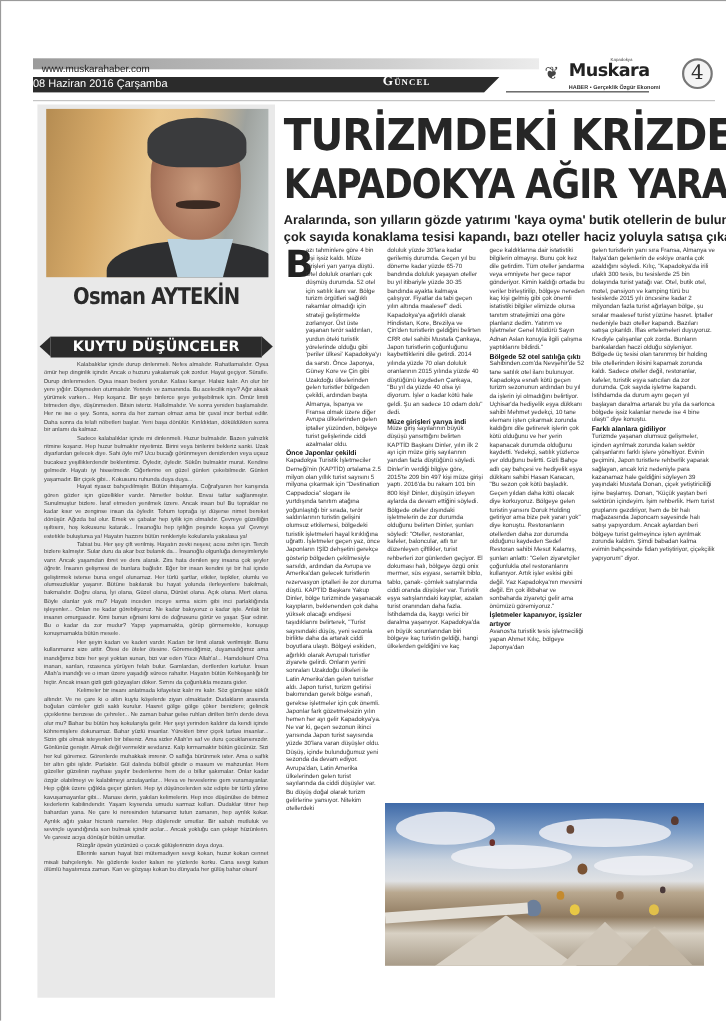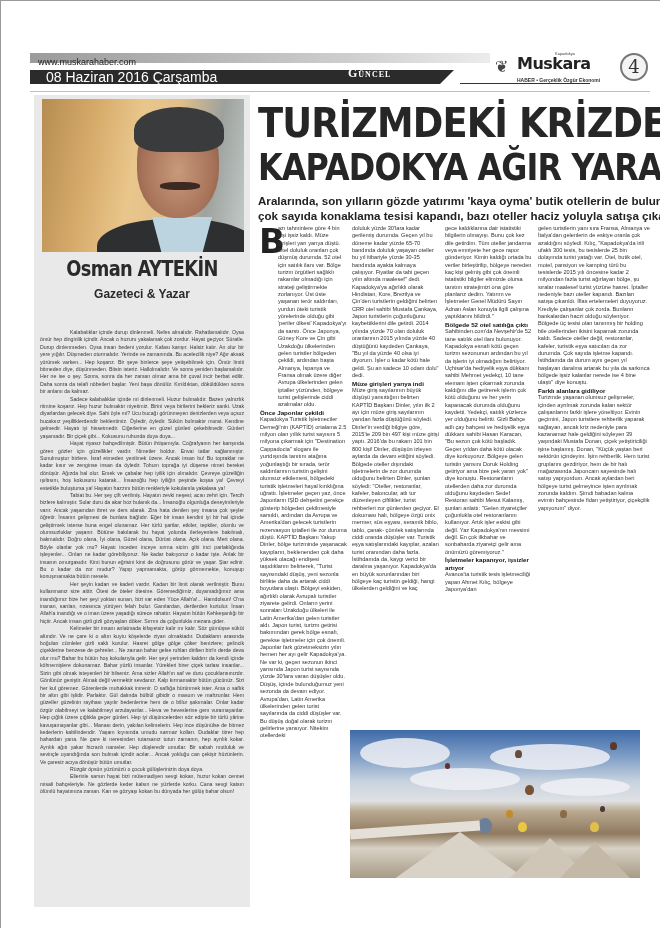--- a/index.html
+++ b/index.html
@@ -4,21 +4,21 @@
 <style>
   * { box-sizing: border-box; margin: 0; padding: 0; }
   html, body { width: 660px; height: 928px; background: #ffffff; overflow: hidden; }
   body { position: relative; font-family: "Liberation Sans", sans-serif; color: #1e1e1e; }
   .frame { position: absolute; left: 0; top: 0; width: 660px; height: 928px; border-left: 1px solid #9a9a9a; border-top: 1px solid #9a9a9a; }
 
   
   .header { position: absolute; left: 30px; top: 53px; width: 620px; height: 38px; }
   .hdr-bar { position: absolute; left: 0; top: 0; width: 460px; height: 10px; background: linear-gradient(to right,#9b9b9b,#cfcfcf 70%,#ececec); }
   .hdr-url { position: absolute; left: 8px; top: 4px; font-size: 9px; color: #222; }
-  .hdr-date { position: absolute; left: 0; top: 17px; width: 410px; height: 14px; background: #2b2b2b; color: #fff; font-size: 14px; line-height: 14px; padding-left: 16px; }
+  .hdr-date { position: absolute; left: 0; top: 17px; width: 410px; height: 14px; background: #2b2b2b; color: #fff; font-size: 10px; line-height: 14px; padding-left: 0; }
   .hdr-date::after { content:""; position:absolute; right:-14px; top:0; border-top:14px solid #2b2b2b; border-right:14px solid transparent; }
   .hdr-section { position: absolute; left: 318px; top: 13px; font-size: 12px; font-weight: bold; color: #fff; letter-spacing: 1px; font-variant: small-caps; font-family: Liberation Serif, serif; }
   .hdr-line { position: absolute; left: 430px; top: 30px; width: 130px; height: 1px; background: #333; }
   .logo { position: absolute; left: 465px; top: 0px; width: 110px; height: 30px; }
   .logo-swirl { position: absolute; left: 0; top: 4px; font-size: 16px; color: #444; }
   .logo-name { position: absolute; left: 22px; top: 1px; font-size: 16px; font-weight: bold; font-family: "DejaVu Sans", sans-serif; color: #222; letter-spacing: -0.5px; }
   .logo-sup { position: absolute; left: 60px; top: -2px; font-size: 4px; color:#444; }
   .logo-sub { position: absolute; left: 22px; top: 24px; font-size: 5px; font-weight: bold; color: #333; }
   .page-num { position: absolute; left: 590px; top: 0px; width: 28px; height: 28px; border: 2px solid #777; border-radius: 50%; font-family: "DejaVu Serif", serif; font-size: 18px; text-align: center; line-height: 24px; color: #333; background: #f4f4f4; }
   .hdr-rule { position: absolute; left: 0; top: 38px; width: 620px; height: 1px; background: #bfbfbf; }
@@ -86,21 +86,26 @@
 
 <div class="leftcol">
   <div class="photo">
     <div class="body"></div>
     <div class="shirt"></div>
     <div class="head"></div>
     <div class="hair"></div>
     <div class="stache"></div>
   </div>
   <div class="author">Osman AYTEKİN</div>
-  <div class="role">Gazeteci &amp; Yazar</div>
+  <div class="banner">
+    <div class="tipl"></div>
+    <div class="band"></div>
+    <div class="tipr"></div>
+    <div class="txt">KUYTU DÜŞÜNCELER</div>
+  </div>
   <div class="col-text">
     <p>Kalabalıklar içinde durup dinlenmeli. Nefes almalıdır. Rahatlamalıdır. Oysa ömür hep dinginlik içindir. Ancak o huzuru yakalamak çok zordur. Hayat geçiyor. Süratle. Durup dinlenmeden. Oysa insan bedeni yorulur. Kafası karışır. Halsiz kalır. An olur bir yere yığılır. Düşmeden oturmalıdır. Yerinde ve zamanında. Bu acelecilik niye? Ağır aksak yürümek varken... Hep koşarız. Bir şeye binlerce şeye yetişebilmek için. Ömür limiti bitmeden diye, düşünmeden. Bitsin isteriz. Hallolmalıdır. Ve sonra yeniden başlamalıdır. Her ne ise o şey. Sonra, sonra da her zaman olmaz ama bir çuval incir berbat edilir. Daha sonra da telafi nöbetleri başlar. Yeni başa dönülür. Kırıldıktan, döküldükten sonra bir anlamı da kalmaz.</p>
     <p>Sadece kalabalıklar içinde mi dinlenmeli. Huzur bulmalıdır. Bazen yalnızlık ritmine koşarız. Hep huzur bulmaktır niyetimiz. Birini veya birilerini bekleriz sanki. Uzak diyarlardan gelecek diye. Sahi öyle mi? Ucu bucağı görünmeyen denizlerden veya uçsuz bucaksız yeşilliklerdendir beklentimiz. Öyledir, öyledir. Sükûn bulmaktır murat. Kendine gelmedir. Hayatı iyi hissetmedir. Ciğerlerine en güzel günleri çekebilmedir. Günleri yaşamadır. Bir çiçek gibi... Kokusunu ruhunda duya duya...</p>
     <p>Hayat riyasız bahçedilmiştir. Bütün ihtişamıyla. Coğrafyanın her karışında gören gözler için güzellikler vardır. Nimetler boldur. Envai tatlar sağlanmıştır. Sunulmuştur bizlere. İsraf etmeden yenilmek üzere. Ancak insan bu! Bu topraklar ne kadar kısır ve zenginse insan da öyledir. Tohum toprağa iyi düşerse nimet bereket dönüşür. Ağızda bal olur. Emek ve çabalar hep iyilik için olmalıdır. Çevreye güzelliğin ışıltısını, hoş kokusunu katarak... İnsanoğlu hep iyiliğin peşinde koşsa ya! Çevreyi estetikle buluştursa ya! Hayatın hazzını bütün renkleriyle kokulanıla yakalasa ya!</p>
     <p>Tabiat bu. Her şey çift verilmiş. Hayatın zevki neşesi; acısı zehri için. Tercih bizlere kalmıştır. Sular duru da akar boz bulanık da... İnsanoğlu olgunluğa deneyimleriyle varır. Ancak yaşamdan ibret ve ders alarak. Zira hata denilen şey insana çok şeyler öğretir. İnsanın gelişmesi de bunlara bağlıdır. Eğer bir insan kendini iyi bir hal içinde geliştirmek isterse buna engel olunamaz. Her türlü şartlar, etkiler, tepkiler, olumlu ve olumsuzluklar yaşanır. Bütüne bakılarak bu hayat yolunda ilerleyenlere bakılmalı, bakmalıdır. Doğru olana, İyi olana, Güzel olana, Dürüst olana. Açık olana. Mert olana. Böyle olanlar yok mu? Hayatı inceden inceye sırma sicim gibi inci parlaklığında işleyenler... Onları ne kadar görebiliyoruz. Ne kadar bakıyoruz o kadar işte. Anlak bir insanın omurgasıdır. Kimi bunun eğrisini kimi de doğrusunu görür ve yaşar. Şiar edinir. Bu o kadar da zor mudur? Yapıp yapmamakta, görüp görmemekte, konuşup konuşmamakta bütün mesele.</p>
     <p>Her şeyin kadarı ve kaderi vardır. Kadarı bir limit olarak verilmiştir. Bunu kullanmanız size aittir. Ötesi de öteler ötesine. Göremediğimiz, duyamadığımız ama inandığımız bize her şeyi yoktan sunan, bizi var eden Yüce Allah'a!... Hamdolsun! O'na inanan, sarılan, rızasınca yürüyen felah bulur. Gamlardan, dertlerden kurtulur. İnsan Allah'a inandığı ve o iman üzere yaşadığı sürece rahattır. Hayatın bütün Kehkeşanlığı bir hiçtir. Ancak insan gizli gizli gözyaşları döker. Sırrını da çoğunlukla mezara gider.</p>
     <p>Kelimeler bir insanı anlatmada kifayetsiz kalır mı kalır. Söz gümüşse sükût altındır. Ve ne çare ki o altın kuytu köşelerde ziyan olmaktadır. Dudakların arasında boğulan cümleler gizli saklı kurulur. Hasret gölge gölge çöker benizlere; gelincik çiçeklerine benzese de çehreler... Ne zaman bahar gelse ruhlan dirilten biri'n derde deva olur mu? Bahar bu bütün hoş kokularıyla gelir. Her şeyi yerinden kaldırır da kendi içinde köhnemişlere dokunamaz. Bahar yüzlü insanlar. Yürekleri birer çiçek tarlası insanlar... Sizin gibi olmak isteyenleri bir bilseniz. Ama sizler Allah'ın saf ve duru çocuklarısınızdır. Gönlünüz geniştir. Almak değil vermektir sevdanız. Kalp kırmamaktır bütün gücünüz. Sizi her kul göremez. Görenlerde muhakkak imrenir. O saflığa bürünmek ister. Ama o saflık bir altın gibi işlidir. Parlaktır. Gül dalında bülbül gibidir o masum ve mahzunlar. Hem güzeller güzelinin rayihası yayılır bedenlerine hem de o billur şakımalar. Onlar kadar özgür olabilmeyi ve kalabilmeyi arzulayanlar... Heva ve heveslerine gem vuramayanlar. Hep çığlık üzere çığlıkla geçer günleri. Hep iyi düşüncelerden söz edipte bir türlü yârine kavuşamayanlar gibi... Manası derin, yakılan kelimelerin. Hep ince düşünülse de bitmez kederlerin kabilindendir. Yaşam kıyısında umudu sarmaz kolları. Dudaklar titrer hep bahardan yana. Ne çare ki neresinden tutarsanız tutun zamanın, hep ayrılık kokar. Ayrılık ağıtı yakar hicranlı nameler. Hep düşleredir umutlar. Bir sabah mutluluk ve sevinçle uyandığında son bulmak içindir acılar... Ancak yokluğu can çekişir hüzünlerin. Ve çaresiz acıya dönüşür bütün umutlar.</p>
     <p>Rüzgâr öpsün yüzünüzü o çocuk gülüşlerinizin doya doya.</p>
     <p>Ellerinle sarsın hayat bizi mütemadiyen sevgi kokan, huzur kokan cennet misali bahçeleriyle. Ne gözlerde keder kalsın ne yüzlerde korku. Cana sevgi katsın ölümlü hayatımıza zaman. Kan ve gözyaşı kokan bu dünyada her gülüş bahar olsun!</p>
   </div>

